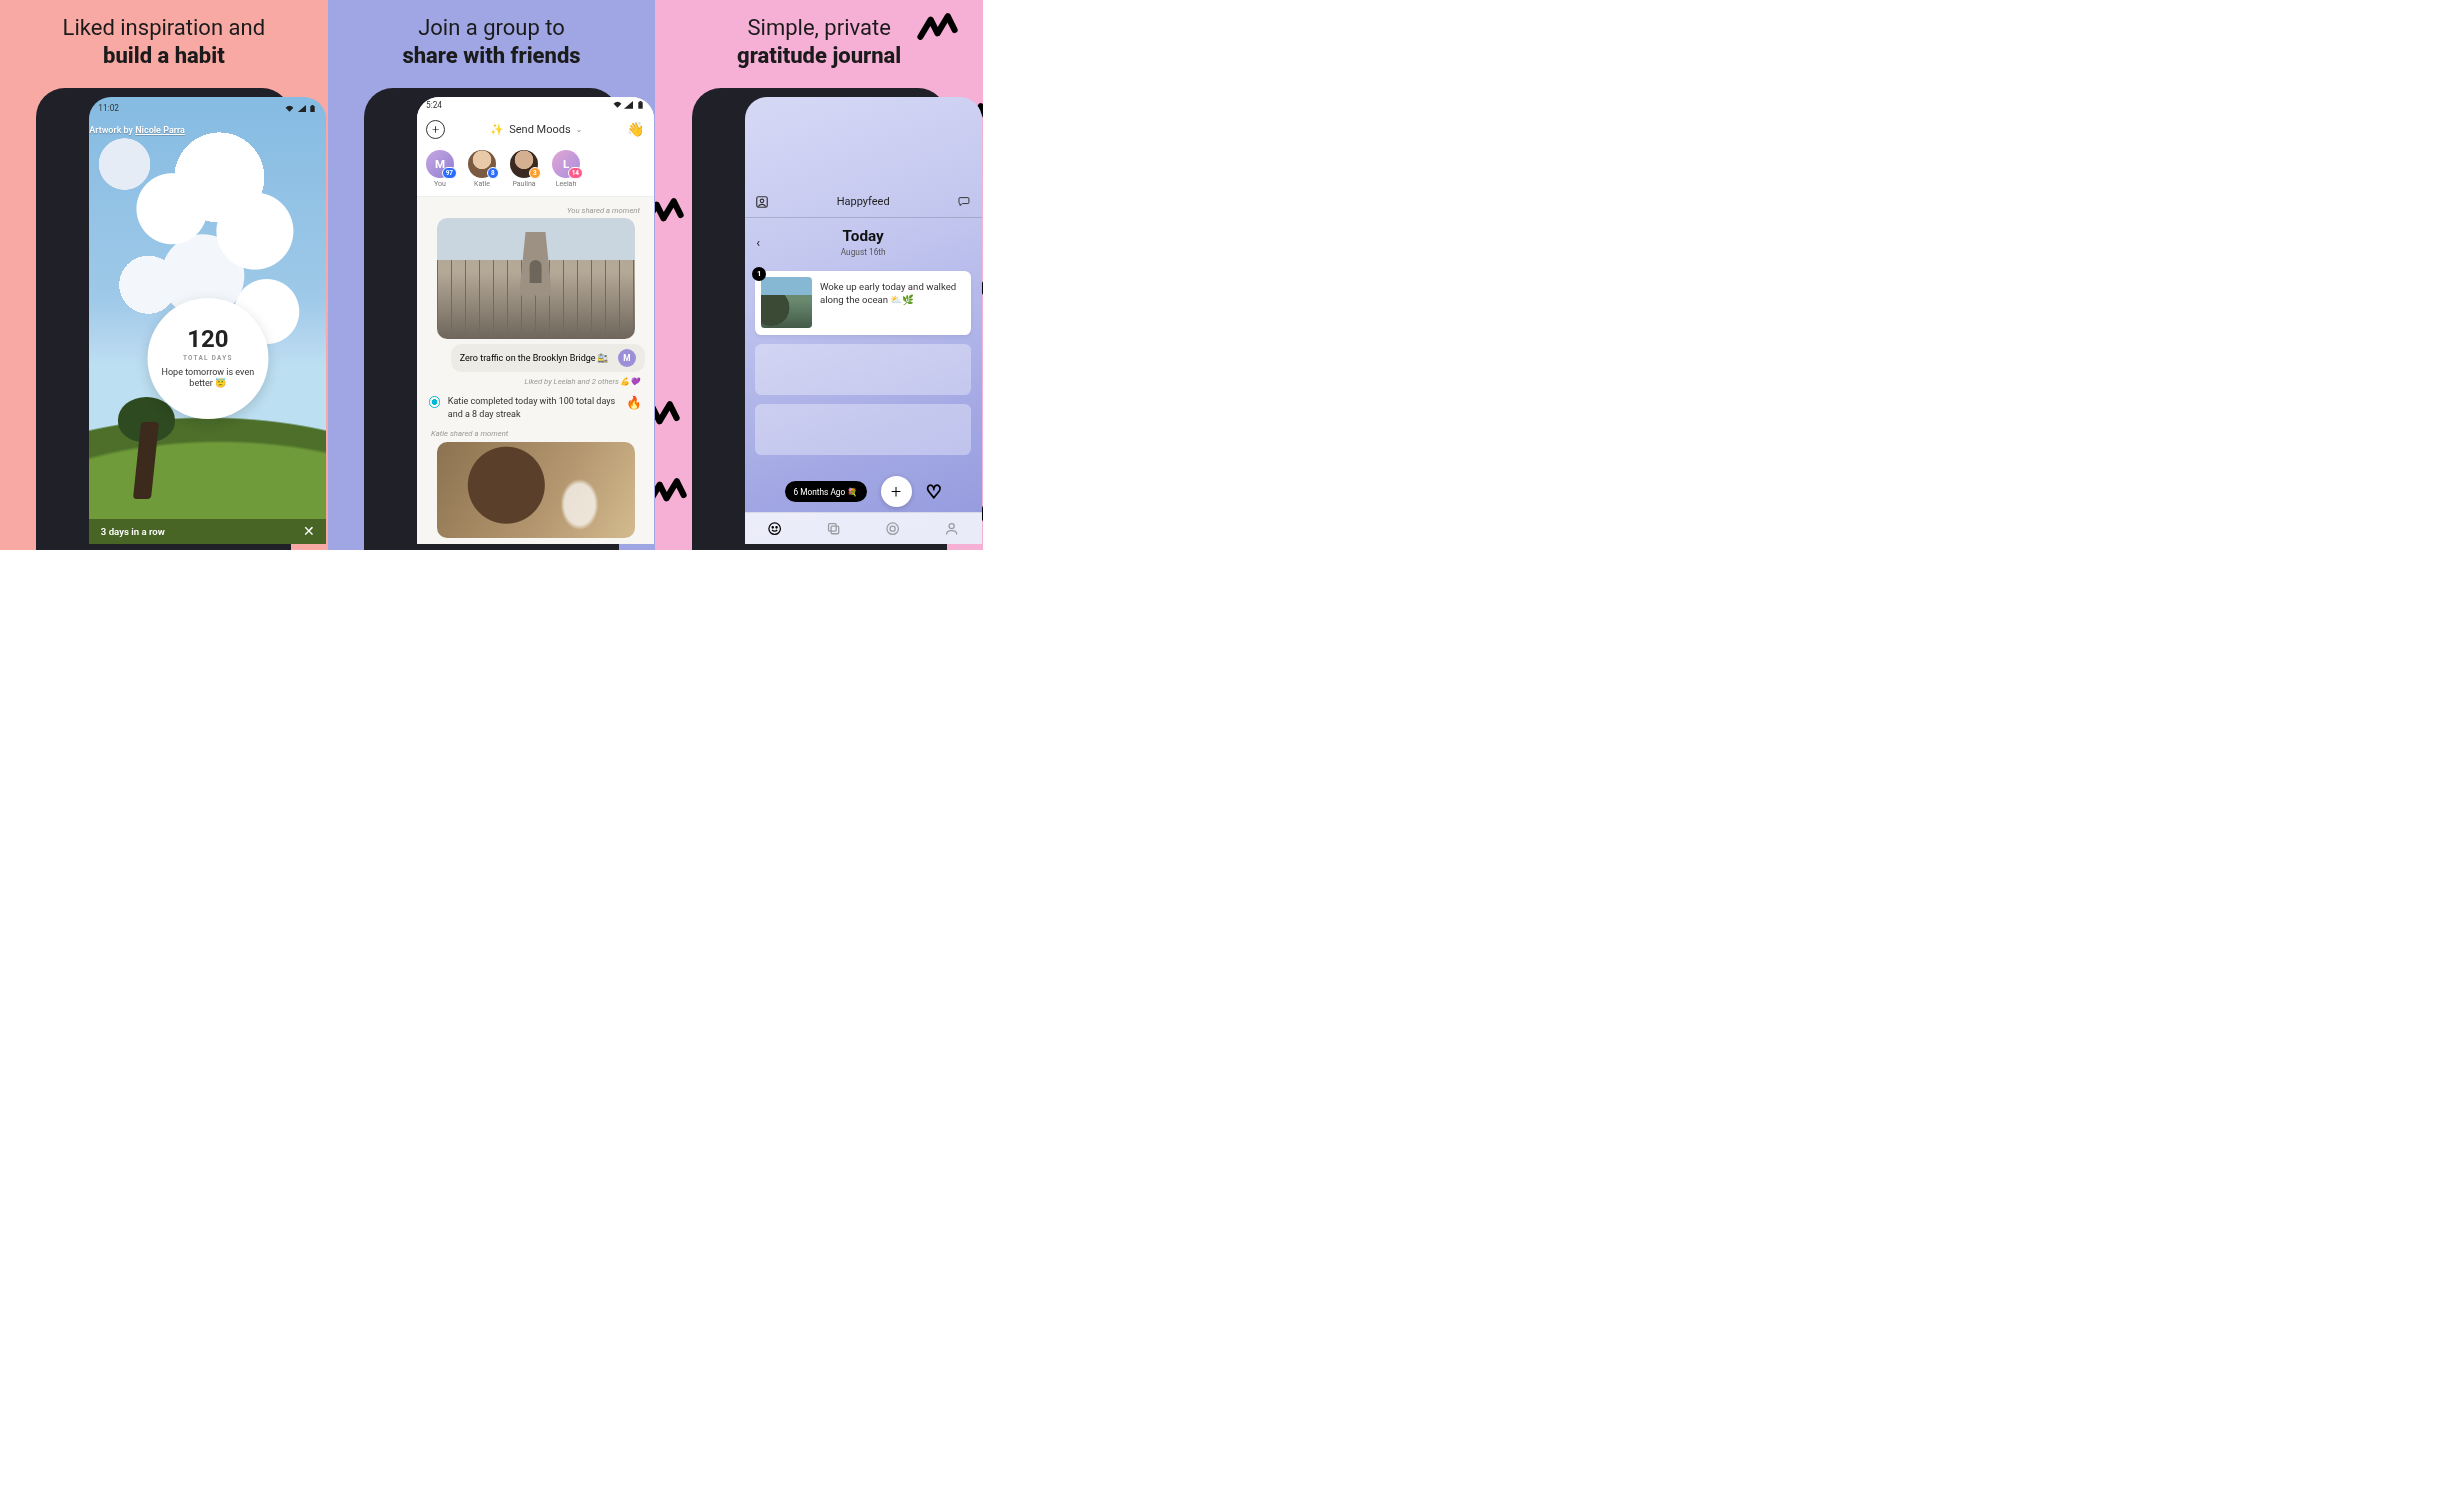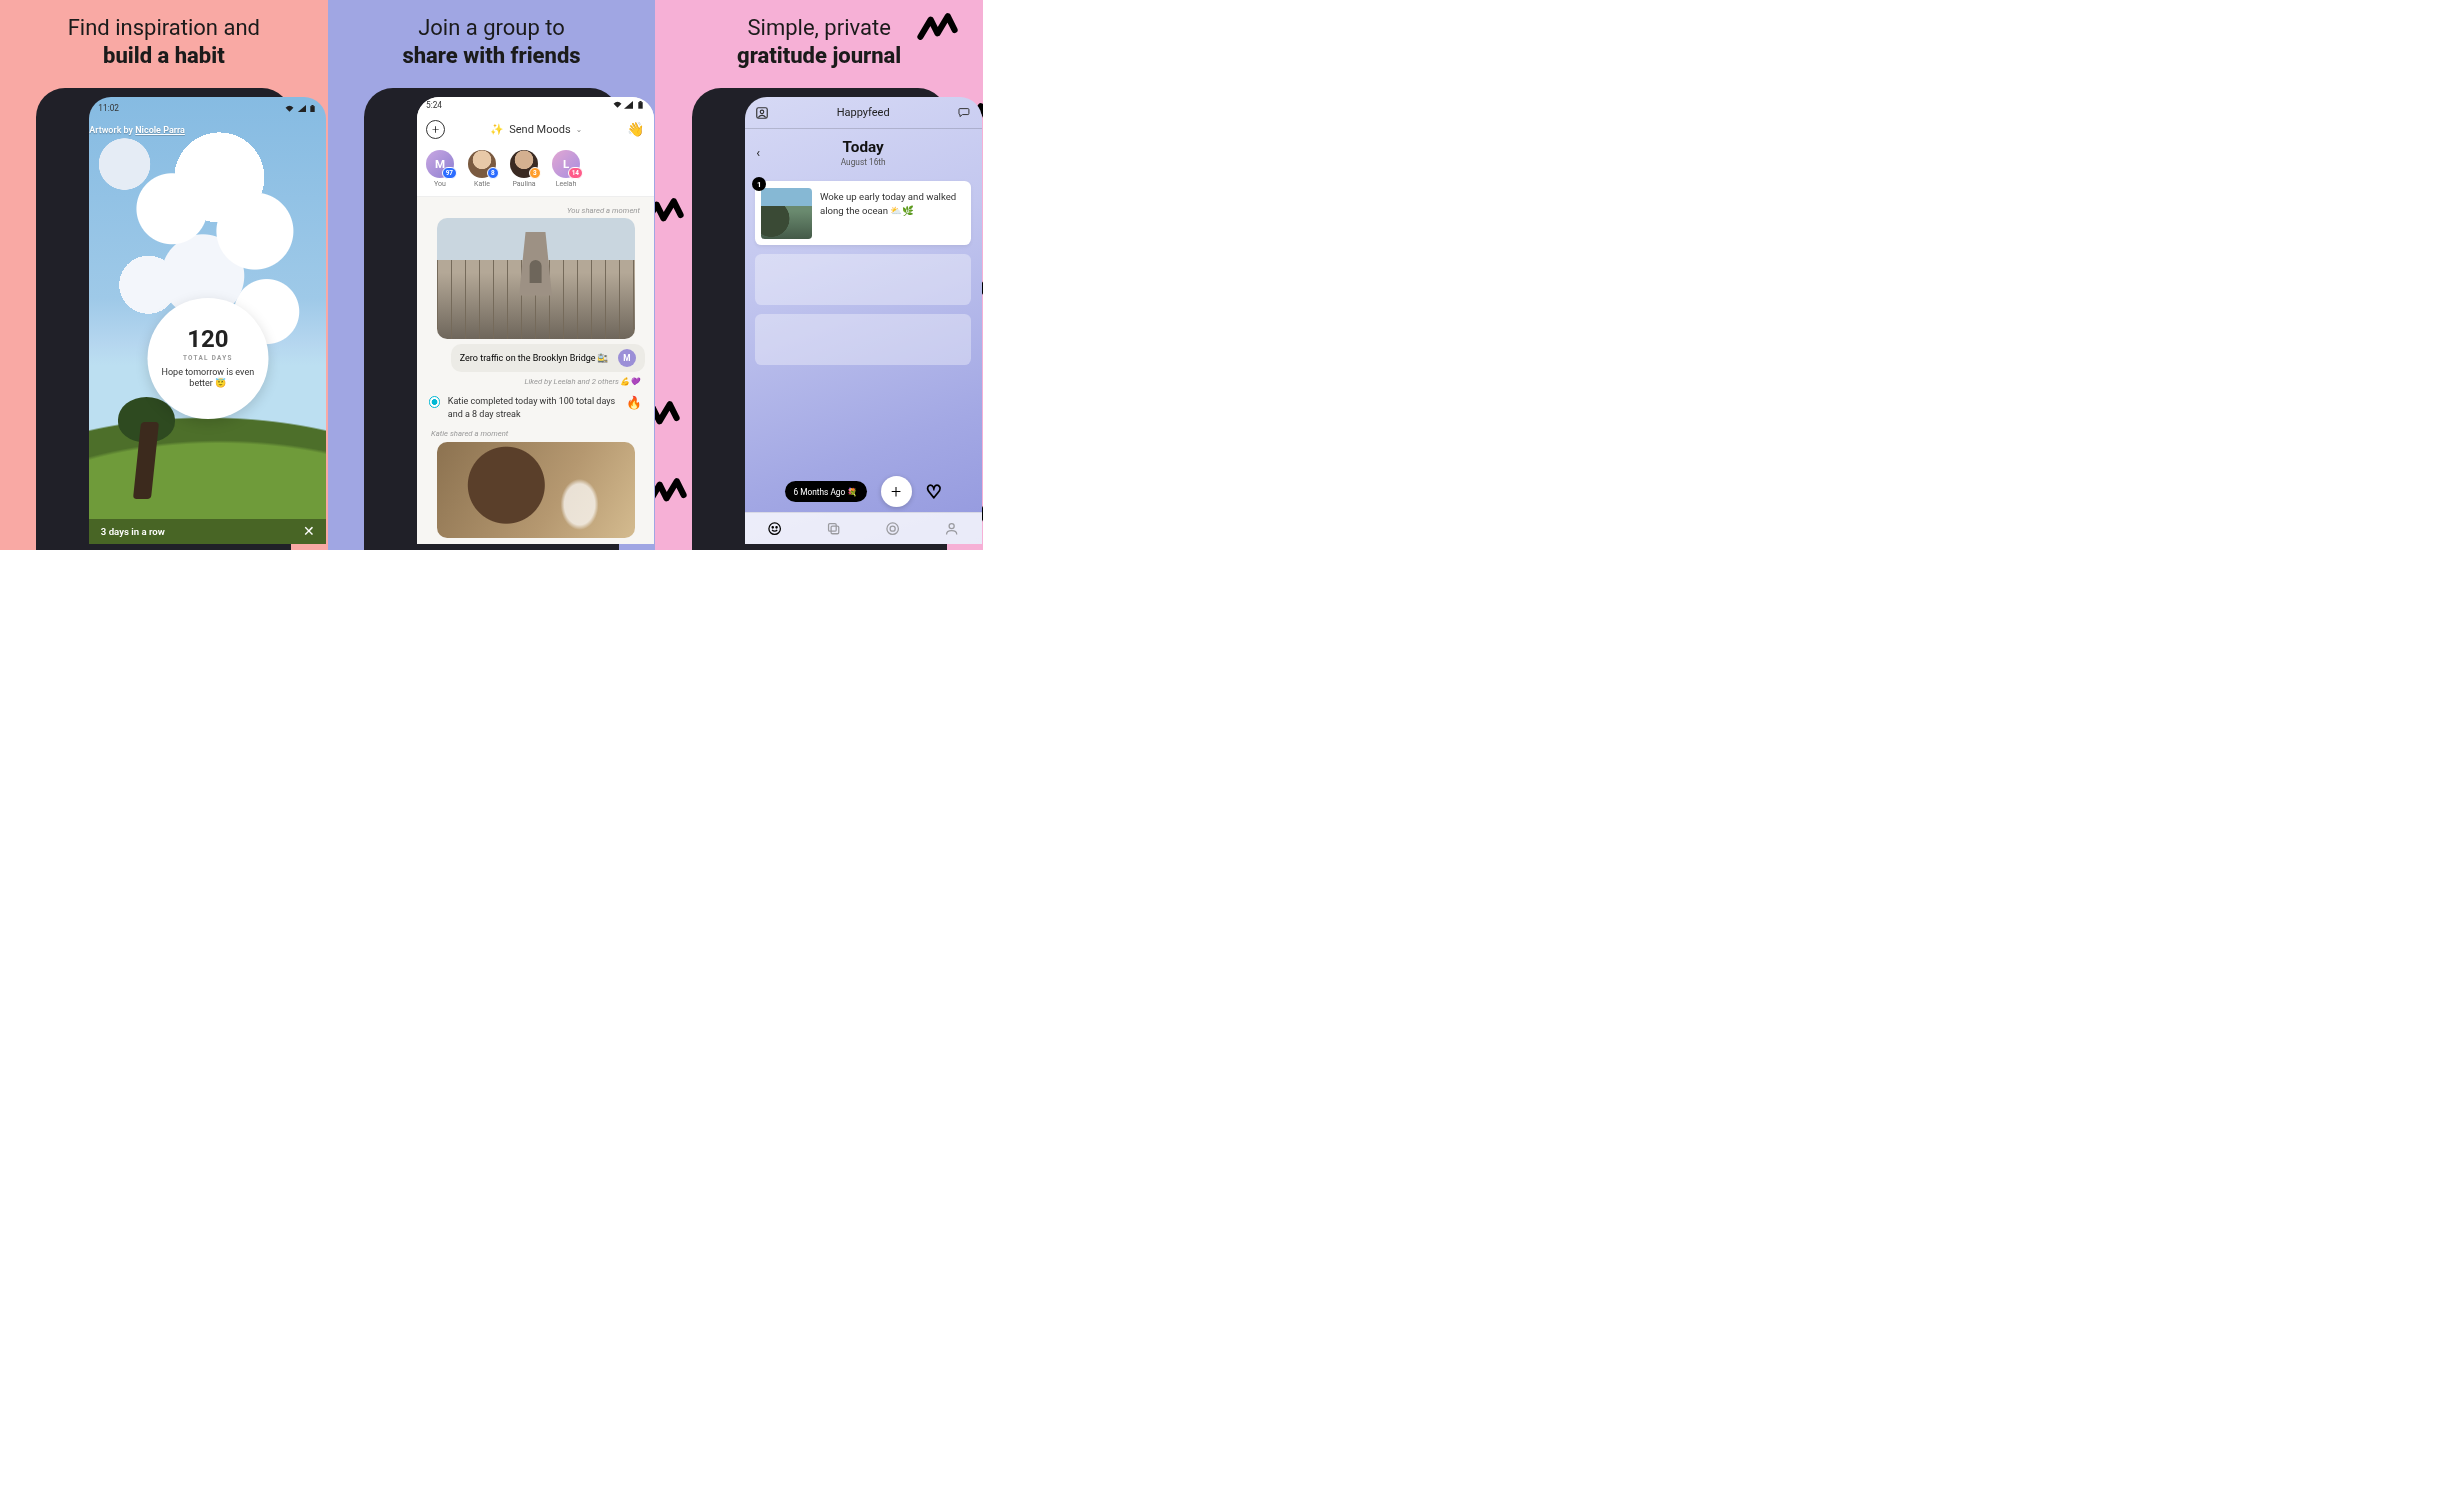--- a/index.html
+++ b/index.html
@@ -204,21 +204,21 @@
     background:
       radial-gradient(ellipse 38px 51px at 72% 65%, rgba(255,255,255,.7) 0 40%, transparent 50%),
       radial-gradient(circle at 35% 45%, #5a3f2a 0 38px, transparent 39px),
       linear-gradient(120deg, #8c7250 0%, #b59870 60%, #d4bb8f 100%);
   }
 
   
   .p3-screen {
     height: 447px;
     background: linear-gradient(160deg, #d6d9f5 0%, #c3c7ef 35%, #a3a8e4 75%, #9398de 100%);
-    display:flex; flex-direction:column;
+    display:flex; flex-direction:column;justify-content:center;
   }
   .p3-header {
     height:32px; display:flex; align-items:center; justify-content:space-between;
     padding:0 10.2px; border-bottom:0.6px solid rgba(0,0,0,.15);
   }
   .p3-header-icon {
     width:14px; height:14px; display:flex; align-items:center; justify-content:center;
   }
   .p3-header-title { font-size:11px; color:#222; }
   .p3-daterow {
@@ -285,21 +285,21 @@
     position:absolute; right:-2.6px; top:166px; width:2.6px; height:41px;
     background:#e8e8ef; border-radius:1.3px;
   }
   .phone-buttons-right.b2 { top:217px; height:25.5px; }
 </style>
 </head>
 <body>
 
 <div class="panel panel1">
   <div class="headline">
-    <span>Find inspiration and</span><br>
+    <span>Liked inspiration and</span><br>
     <span class="bold">build a habit</span>
   </div>
   <div class="phone" style="top:88px;">
     <div class="phone-screen p1-screen">
       <div class="p1-clouds"></div>
       <div class="p1-hill"></div>
       <div class="p1-grass"></div>
       <div class="p1-tree">
         <div class="p1-foliage"></div>
         <div class="p1-trunk"></div>

